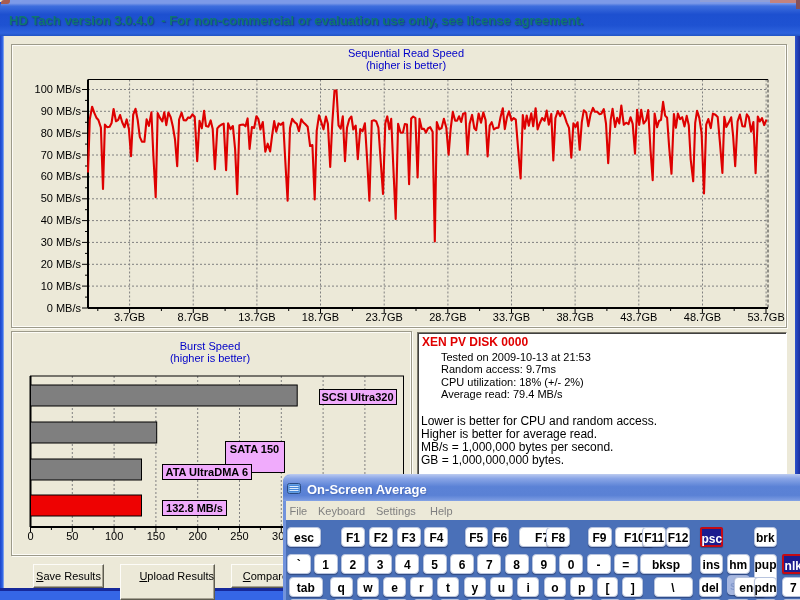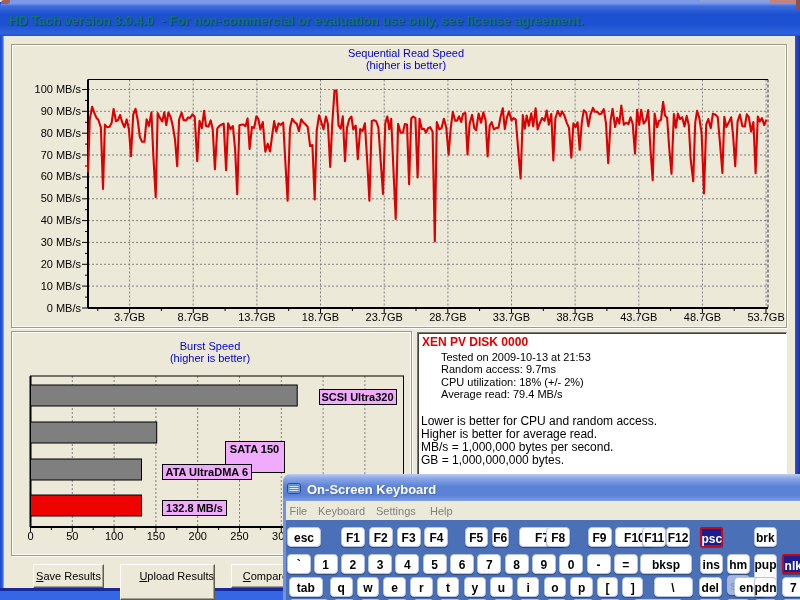--- a/index.html
+++ b/index.html
@@ -197,21 +197,21 @@
   background:linear-gradient(180deg,#b0c2ee 0%,#89a5e6 14%,#5b82d6 45%,#5a81d5 78%,#7798e0 95%,#86a4e4 100%);"></div>
 <svg class="abs" style="left:287px;top:483px;" width="14" height="11" viewBox="0 0 14 11">
   <rect x="0.5" y="0.5" width="13" height="10" rx="2" fill="#7fb2e8" stroke="#2a4a80"></rect>
   <rect x="1.5" y="1.5" width="11" height="8" rx="1" fill="#4888d8"></rect>
   <g stroke="#dceafc" stroke-width="1">
       <line x1="2.5" y1="3.5" x2="11.5" y2="3.5"></line>
       <line x1="2.5" y1="5.5" x2="11.5" y2="5.5"></line>
       <line x1="2.5" y1="7.5" x2="11.5" y2="7.5"></line>
     </g>
 </svg>
-<div class="abs" style="left:307px;top:482px;color:#fff;font-weight:bold;font-size:13px;text-shadow:1px 1px 1px #4a6ab8;">On-Screen Keyboard</div>
+<div class="abs" style="left:307px;top:482px;color:#fff;font-weight:bold;font-size:13px;text-shadow:1px 1px 1px #4a6ab8;">On-Screen Average</div>
 <div class="abs" style="left:286px;top:500.5px;width:514px;height:19.5px;background:#ece9d8;"></div>
 <div class="abs" style="left:289.5px;top:505px;font-size:11px;color:#7f7f7f;">File</div>
 <div class="abs" style="left:318px;top:505px;font-size:11px;color:#7f7f7f;">Keyboard</div>
 <div class="abs" style="left:376px;top:505px;font-size:11px;color:#7f7f7f;">Settings</div>
 <div class="abs" style="left:430px;top:505px;font-size:11px;color:#7f7f7f;">Help</div>
 <div class="k" style="left:287.0px;top:526.5px;width:34px;height:20.5px;line-height:20px">esc</div>
 <div class="k" style="left:341.0px;top:526.5px;width:24.0px;height:20.5px;line-height:20px">F1</div>
 <div class="k" style="left:368.8px;top:526.5px;width:24.0px;height:20.5px;line-height:20px">F2</div>
 <div class="k" style="left:396.6px;top:526.5px;width:24.0px;height:20.5px;line-height:20px">F3</div>
 <div class="k" style="left:424.4px;top:526.5px;width:24.0px;height:20.5px;line-height:20px">F4</div>

